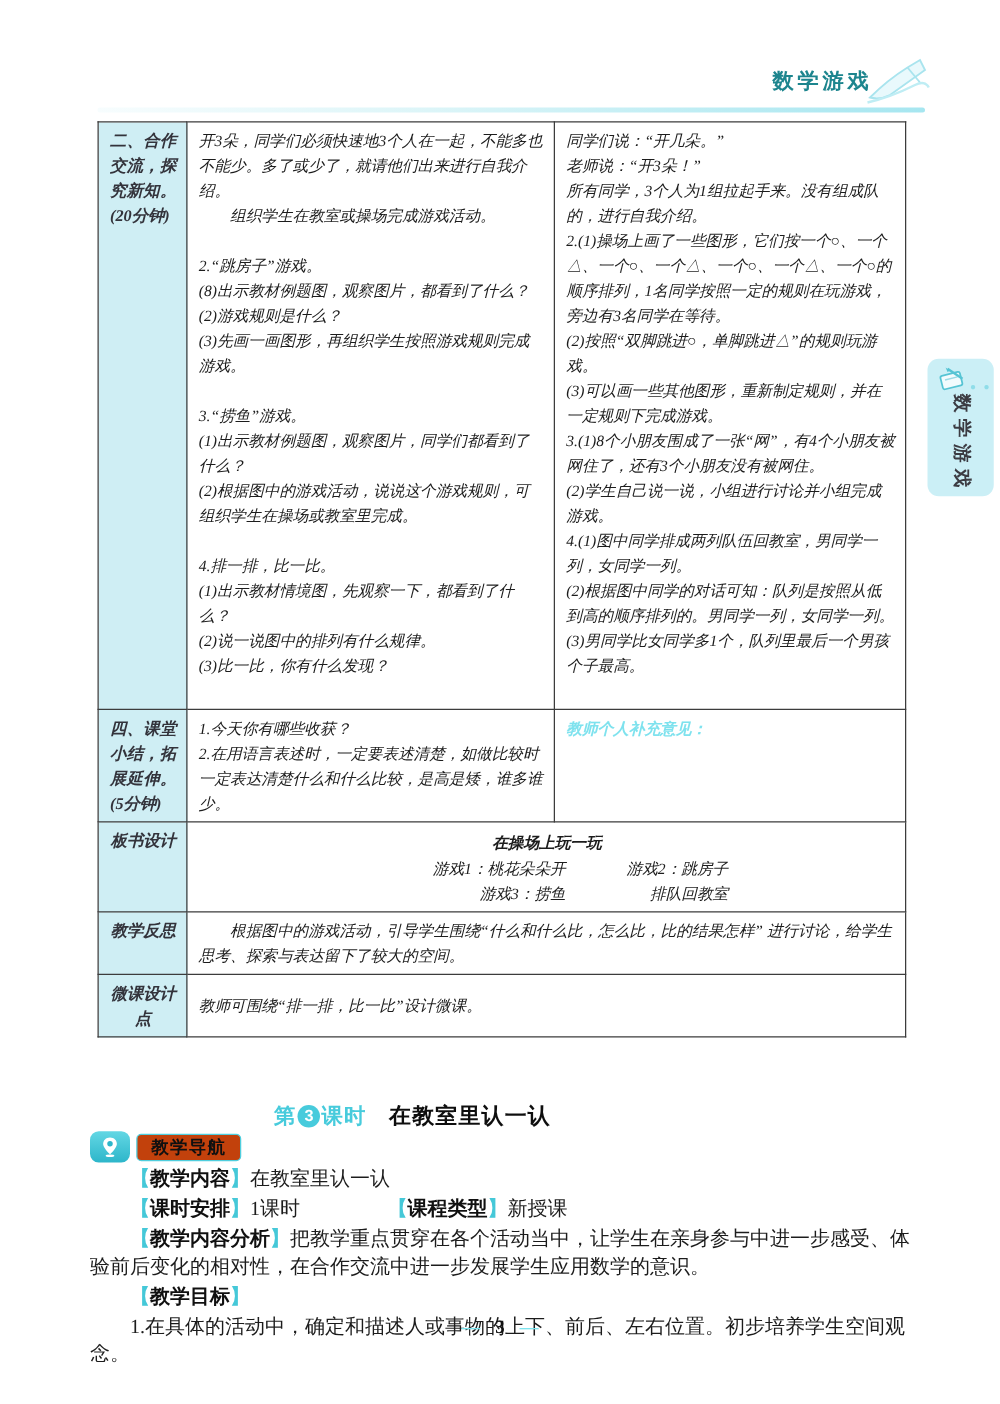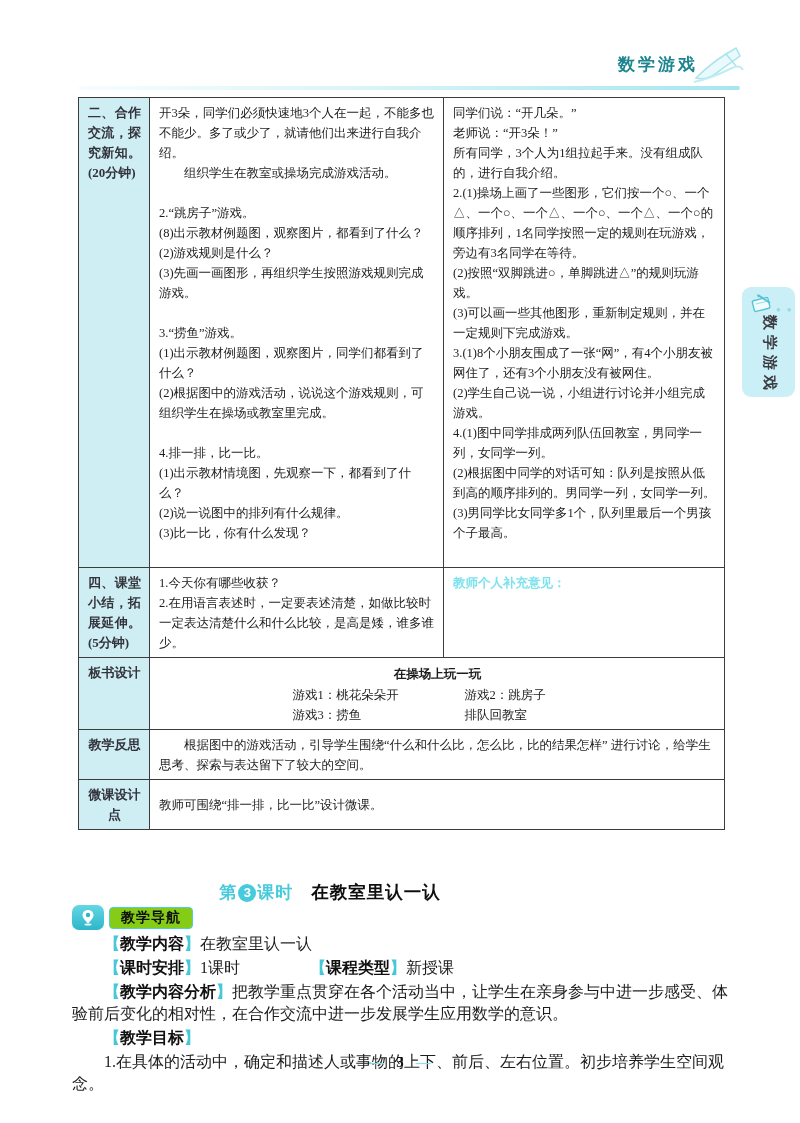--- a/index.html
+++ b/index.html
@@ -32,56 +32,56 @@
     transform:translate(-50%,-50%) rotate(90deg);
     white-space:nowrap; font-family:"Liberation Sans", sans-serif;
     font-weight:bold; font-size:15px; letter-spacing:5px; color:#3b3b42;
   }
   
   table.main {
     position:absolute; top:97px; left:78px; width:646px;
     border-collapse:collapse; table-layout:fixed;
     font-size:12.5px; line-height:20px;
   }
-  table.main td { border:1px solid #3c3c3c; vertical-align:top; padding:5px 8px 4px 9px; }
+  table.main td { border:1px solid #3c3c3c; vertical-align:top; padding:5px 8px 4px 9px;font-style:italic; }
   table.main { border:1.5px solid #2a2a2a; }
   td.lbl {
     width:71px; background:#cfeef4; font-weight:bold; color:#33333b;
     font-size:13px; line-height:20px; text-align:justify;
     vertical-align:middle; padding:4px 6px;
   }
   td.lbl.ctr { text-align:center; }
   p { margin:0; }
   p.gap { margin-top:20px; }
   p.ind { text-indent:2em; }
   .hint { color:#7ee2ee; font-weight:bold; }
   .board-title { text-align:center; font-weight:bold; margin-top:1px; }
   .board-grid {
     display:grid; grid-template-columns:160px 118px; column-gap:12px;
-    justify-content:center; text-align:left; margin-top:1px;
+    justify-content:center; text-align:right; margin-top:1px;
   }
   
   .lesson-heading { position:absolute; top:880px; left:0; width:660px; text-align:center;
     font-family:"Liberation Sans", sans-serif; }
   .lh-cy { color:#47cbdc; font-weight:bold; font-size:17px; letter-spacing:1px;}
   .lh-num {
     display:inline-block; width:18px; height:18px; border-radius:50%;
     background:#47cbdc; color:#fff; font-size:13px; line-height:18px;
     font-weight:bold; text-align:center; vertical-align:1px; margin:0 1px;
   }
   .lh-title { color:#0e0e0e; font-weight:bold; font-size:17.5px; margin-left:18px; letter-spacing:1px; }
   
   .nav-banner { position:absolute; top:905px; left:72px; display:flex; align-items:center; }
   .banner-icon {
     width:32px; height:25px; border-radius:7px;
     background:linear-gradient(180deg,#63d7e4,#2db6ca);
     display:flex; align-items:center; justify-content:center;
   }
   .banner-label {
-    margin-left:5px; border:1.6px solid #4fcede; border-radius:4px; background:#84cc16;
+    margin-left:5px; border:1.6px solid #4fcede; border-radius:4px; background:#c2410c;
     padding:1px 11px; font-weight:bold; font-size:14px; color:#101010;
     font-family:"Liberation Sans", sans-serif; letter-spacing:1px;
   }
   
   .nav-items { position:absolute; top:933px; left:72px; width:658px; font-size:16px; line-height:22px; }
   .nav-items p { text-indent:2em; margin:0 0 2px 0; }
   .bk { color:#45c8d8; font-weight:bold; }
   .nl { font-weight:bold; font-family:"Liberation Sans", sans-serif; color:#101010; }
   .hgap { display:inline-block; width:70px; }
   

